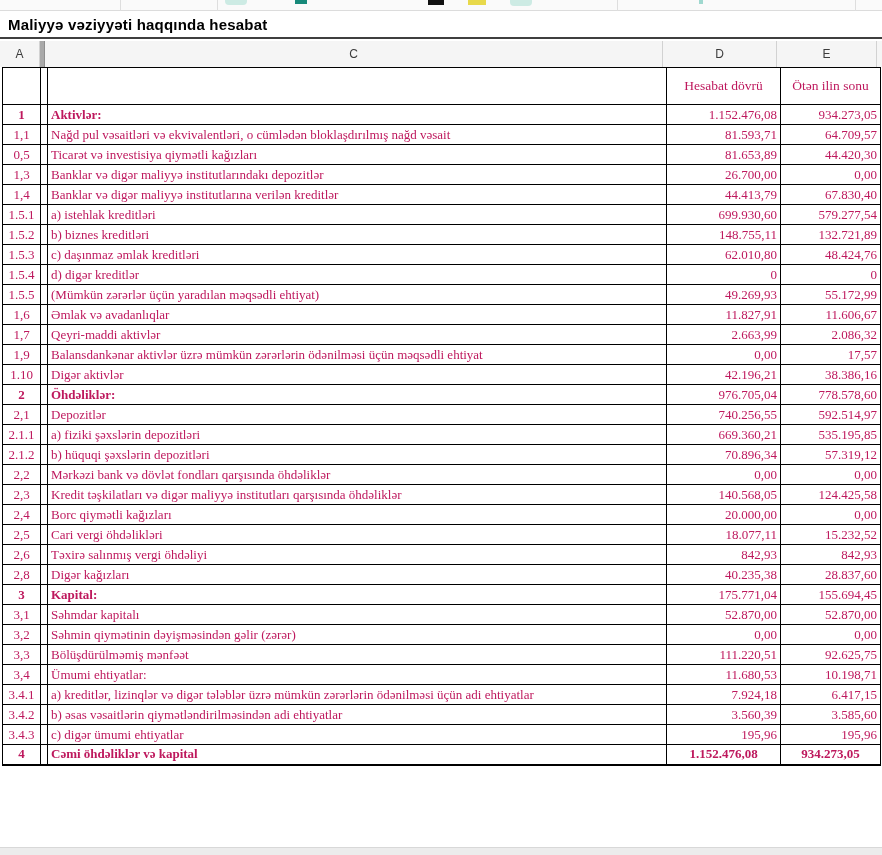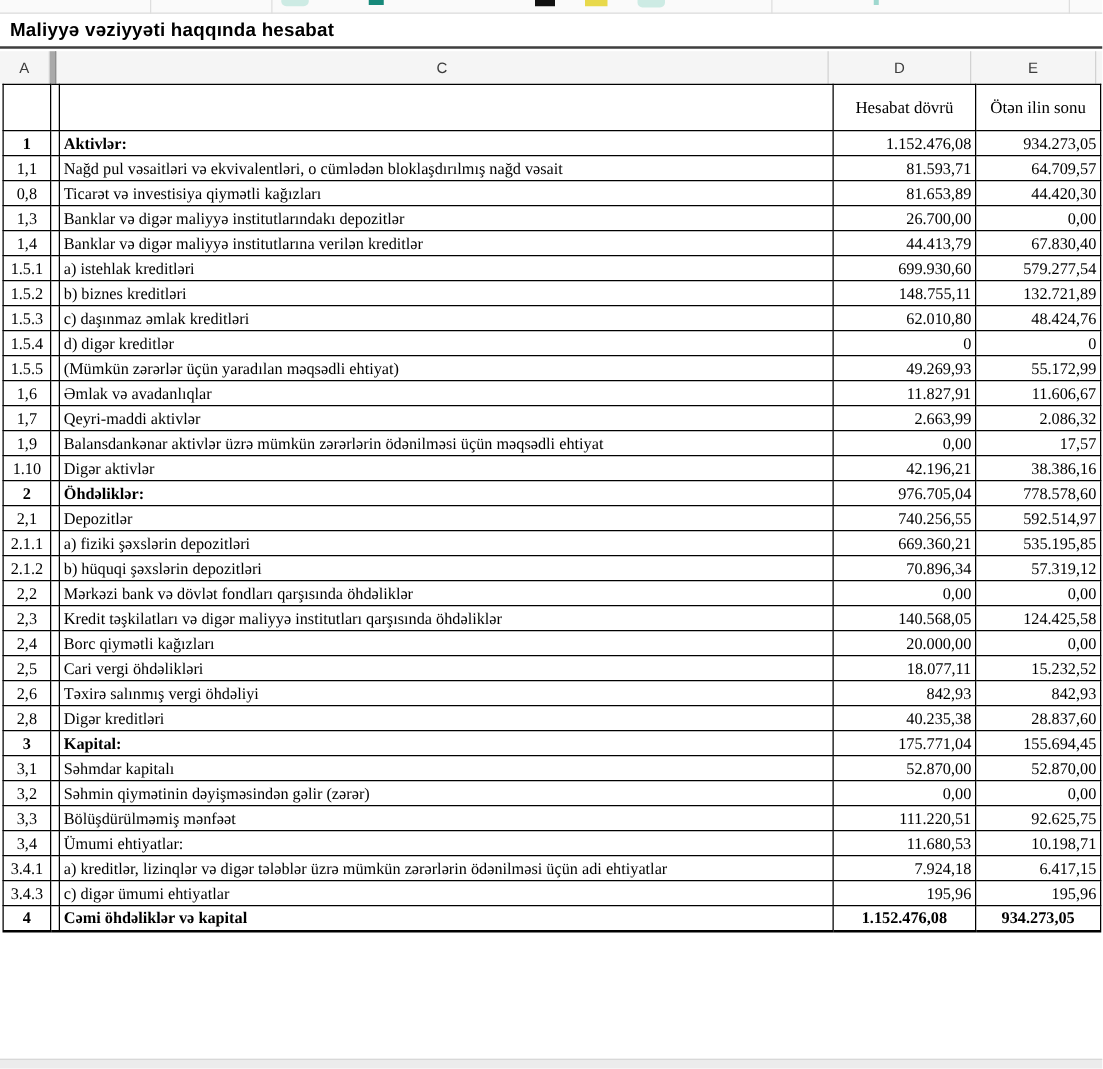--- a/index.html
+++ b/index.html
@@ -33,21 +33,21 @@
   .col-strip .colseg {
     height: 26px; display: flex; align-items: center; justify-content: center;
     color: #3c3c3c; font-size: 12px; border-right: 1px solid #d2d2d2;
   }
   .col-strip .hiddenb { height: 26px; background: #a9a9a9; border-right: 1px solid #8f8f8f; }
 
   
   table.sheet {
     position: absolute; top: 67px; left: 2px;
     border-collapse: collapse; table-layout: fixed;
-    font-family: "Liberation Serif", serif; font-size: 13px; color: #000000;
+    font-family: "Liberation Serif", serif; font-size: 13px; color: #be185d;
   }
   table.sheet td, table.sheet th {
     border: 1px solid #000; overflow: hidden; white-space: nowrap;
     height: 20px; padding: 0 3px; background: #fff; font-weight: normal;
   }
   table.sheet tr.hdr td { height: 37px; vertical-align: middle; }
   td.c-no   { text-align: center; padding: 0 1px; }
   td.c-b    { padding: 0; }
   td.c-num  { text-align: right; padding-right: 4px; }
   td.c-hdr  { text-align: center; font-weight: bold; font-size: 13.5px; }
@@ -114,21 +114,21 @@
         <td class="c-num">934.273,05</td>
       </tr>
       <tr>
         <td class="c-no">1,1</td>
         <td class="c-b"></td>
         <td class="c-label">Nağd pul vəsaitləri və  ekvivalentləri, o cümlədən bloklaşdırılmış nağd vəsait</td>
         <td class="c-num">81.593,71</td>
         <td class="c-num">64.709,57</td>
       </tr>
       <tr>
-        <td class="c-no">0,8</td>
+        <td class="c-no">0,5</td>
         <td class="c-b"></td>
         <td class="c-label">Ticarət və investisiya qiymətli kağızları</td>
         <td class="c-num">81.653,89</td>
         <td class="c-num">44.420,30</td>
       </tr>
       <tr>
         <td class="c-no">1,3</td>
         <td class="c-b"></td>
         <td class="c-label">Banklar və digər maliyyə institutlarındakı depozitlər</td>
         <td class="c-num">26.700,00</td>
@@ -263,21 +263,21 @@
       <tr>
         <td class="c-no">2,6</td>
         <td class="c-b"></td>
         <td class="c-label">Təxirə salınmış vergi öhdəliyi</td>
         <td class="c-num">842,93</td>
         <td class="c-num">842,93</td>
       </tr>
       <tr>
         <td class="c-no">2,8</td>
         <td class="c-b"></td>
-        <td class="c-label">Digər kreditləri</td>
+        <td class="c-label">Digər kağızları</td>
         <td class="c-num">40.235,38</td>
         <td class="c-num">28.837,60</td>
       </tr>
       <tr class="bold">
         <td class="c-no">3</td>
         <td class="c-b"></td>
         <td class="c-label">Kapital:</td>
         <td class="c-num">175.771,04</td>
         <td class="c-num">155.694,45</td>
       </tr>
@@ -310,20 +310,27 @@
         <td class="c-num">10.198,71</td>
       </tr>
       <tr>
         <td class="c-no">3.4.1</td>
         <td class="c-b"></td>
         <td class="c-label">a) kreditlər, lizinqlər və digər tələblər üzrə mümkün zərərlərin ödənilməsi üçün adi ehtiyatlar</td>
         <td class="c-num">7.924,18</td>
         <td class="c-num">6.417,15</td>
       </tr>
       <tr>
+        <td class="c-no">3.4.2</td>
+        <td class="c-b"></td>
+        <td class="c-label">b) əsas vəsaitlərin qiymətləndirilməsindən adi ehtiyatlar</td>
+        <td class="c-num">3.560,39</td>
+        <td class="c-num">3.585,60</td>
+      </tr>
+      <tr>
         <td class="c-no">3.4.3</td>
         <td class="c-b"></td>
         <td class="c-label">c) digər ümumi ehtiyatlar</td>
         <td class="c-num">195,96</td>
         <td class="c-num">195,96</td>
       </tr>
       <tr class="bold boldvals last">
         <td class="c-no">4</td>
         <td class="c-b"></td>
         <td class="c-label">Cəmi öhdəliklər və kapital</td>

